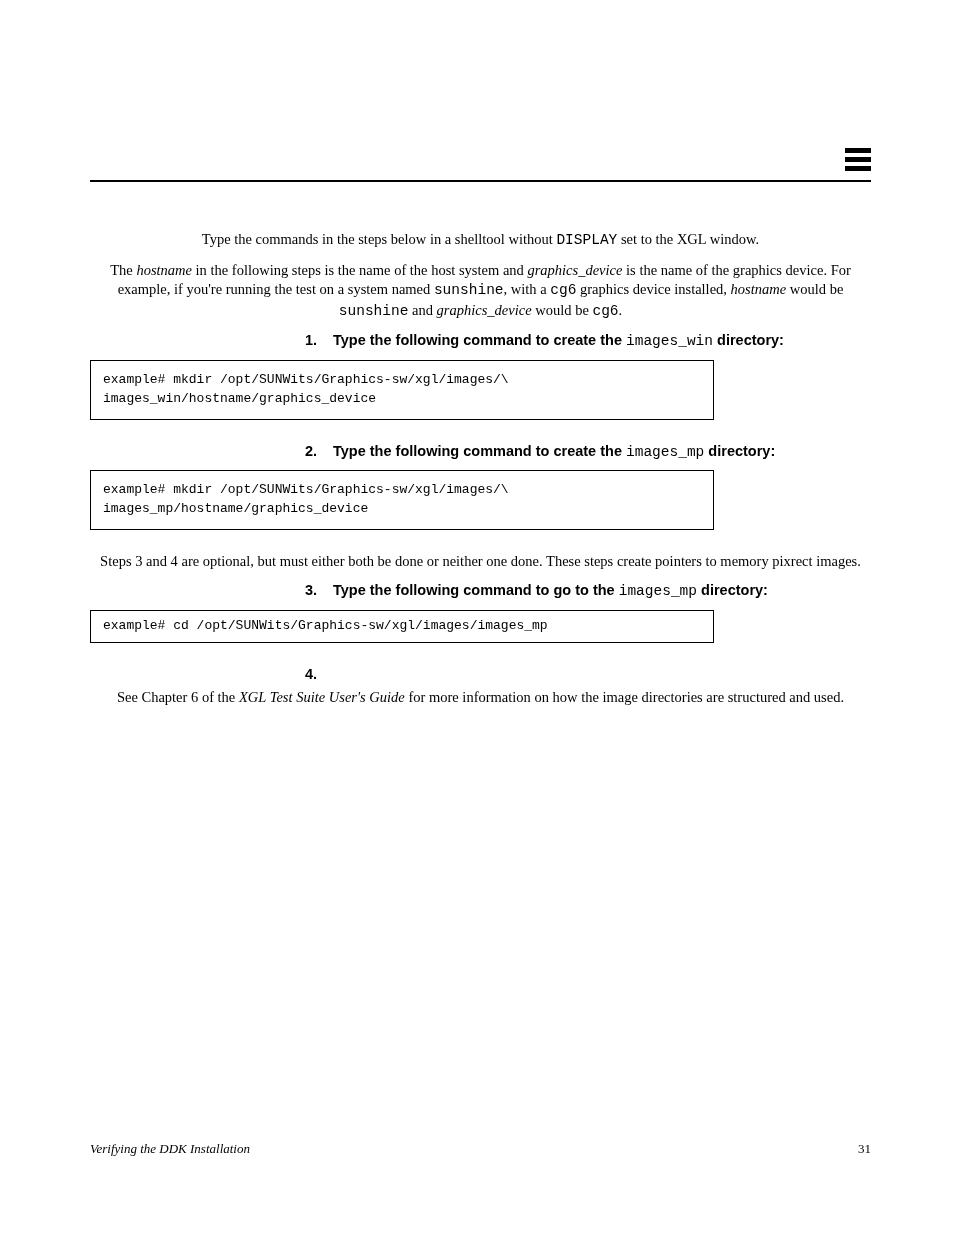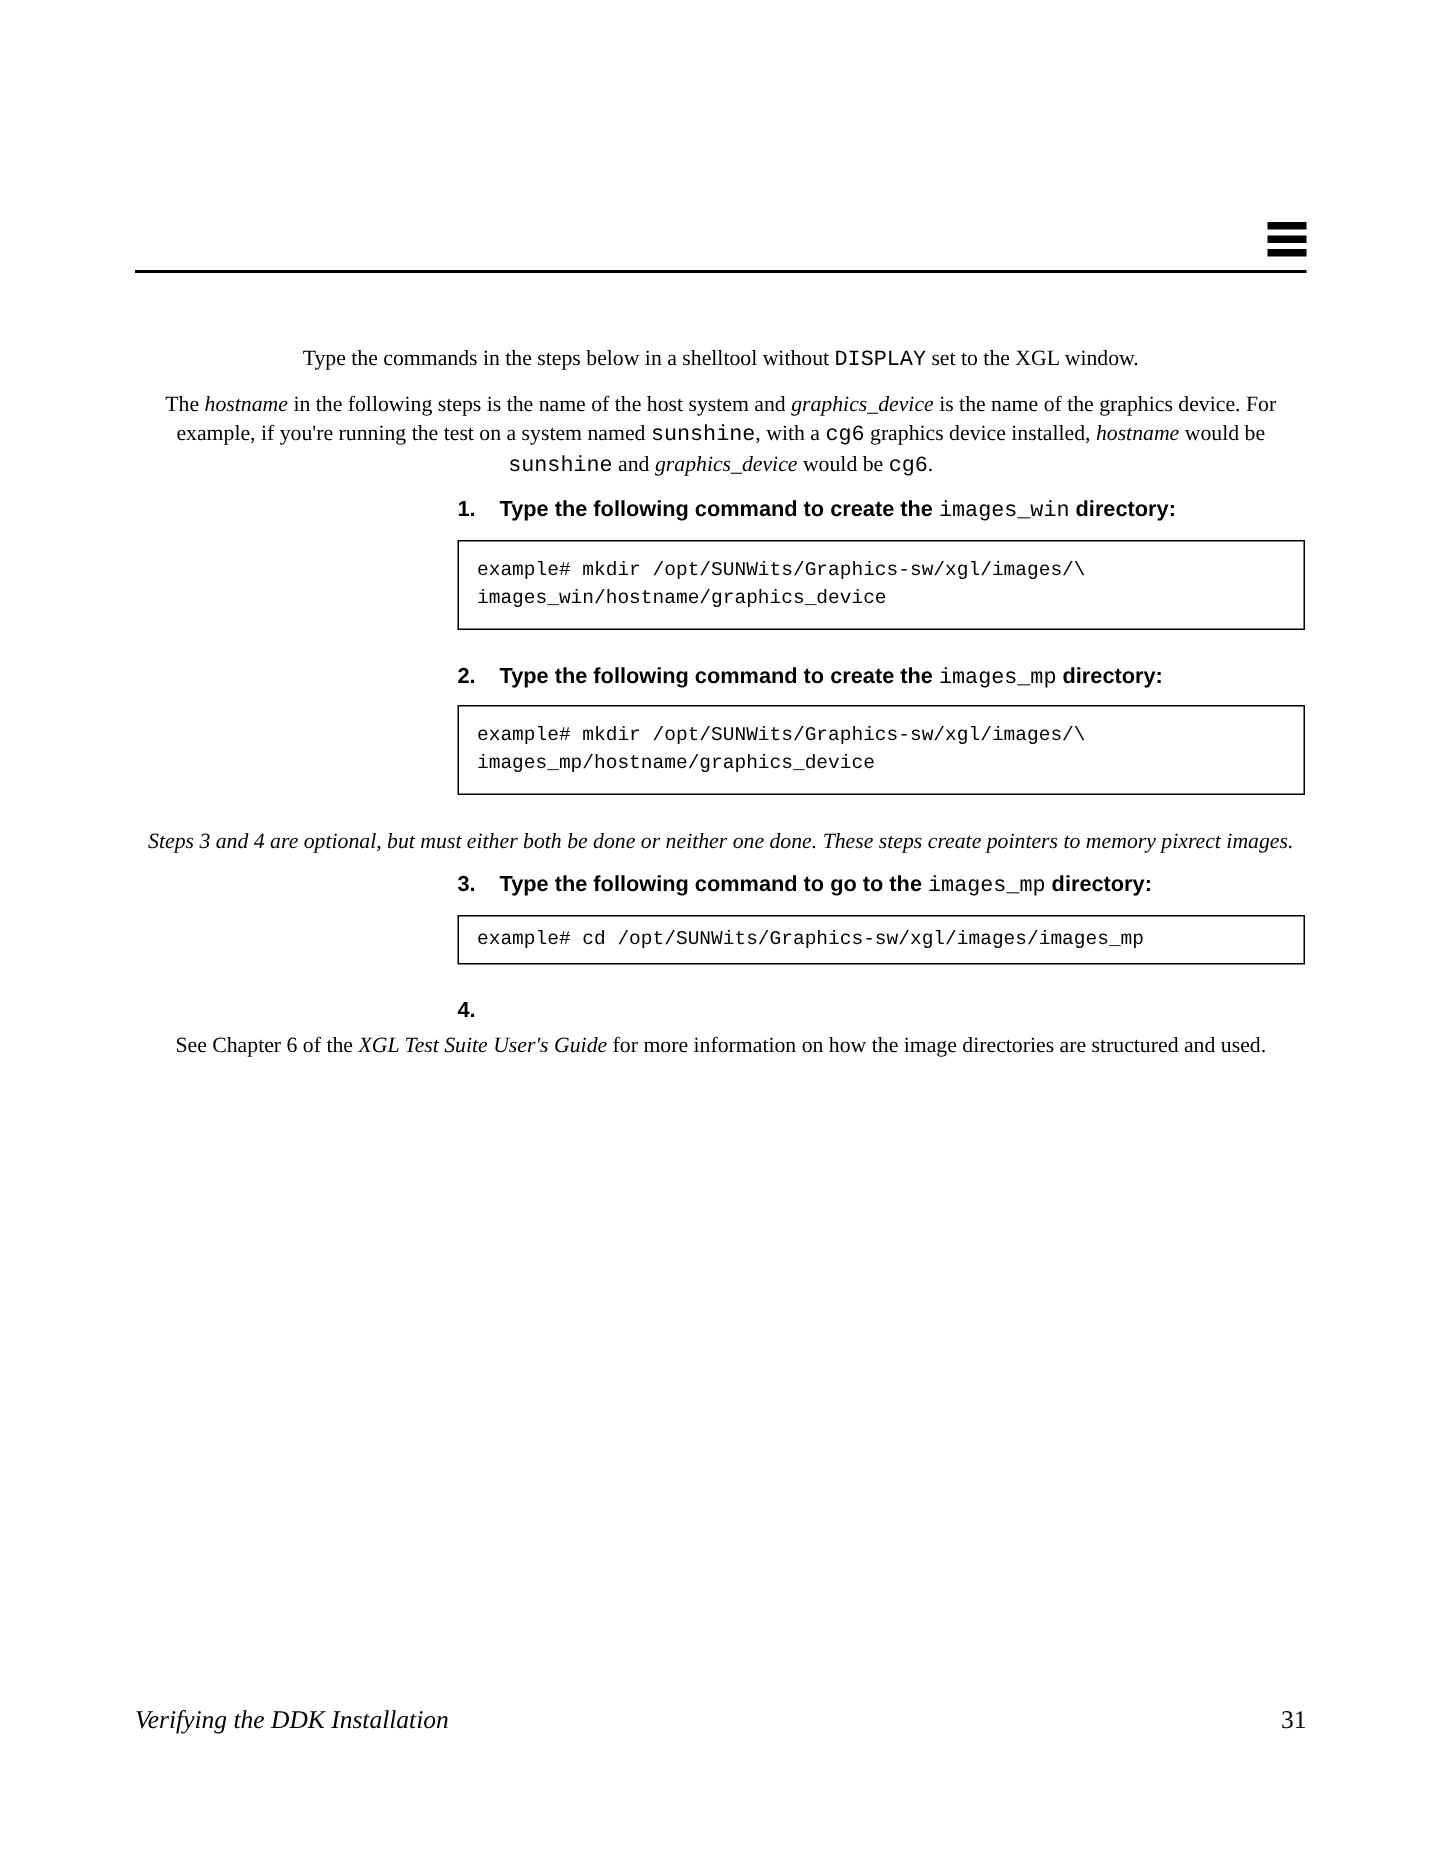--- a/index.html
+++ b/index.html
@@ -63,53 +63,51 @@
   }
   .step-body {
     flex: 1;
   }
   .step-body .step-title {
     font-family: Helvetica, Arial, sans-serif;
     font-weight: bold;
     margin-bottom: 4px;
   }
   .code-box {
-    margin-left: 215px;
     border: 1px solid #000;
     padding: 10px 12px;
     font-family: "Courier New", Courier, monospace;
     font-size: 13px;
     line-height: 1.45;
     white-space: pre;
     margin-bottom: 22px;
     box-sizing: border-box;
-    width: 565px;
+    width: 624px;
   }
   .plain-indent {
     margin-left: 243px;
     margin-bottom: 10px;
-    font-style: italic;
   }
   .plain-indent2 {
     margin-left: 215px;
     margin-bottom: 10px;
   }
   .code-inline {
     font-family: "Courier New", Courier, monospace;
   }
   .italic {
     font-style: italic;
   }
   .footer {
     position: absolute;
     left: 90px;
     right: 83px;
     bottom: 78px;
     font-family: "Times New Roman", Times, serif;
-    font-size: 17px;
+    font-size: 13px;
     font-style: italic;
     display: flex;
     justify-content: space-between;
   }
   .footer .right {
     font-style: normal;
   }
 </style>
 </head>
 <body>

